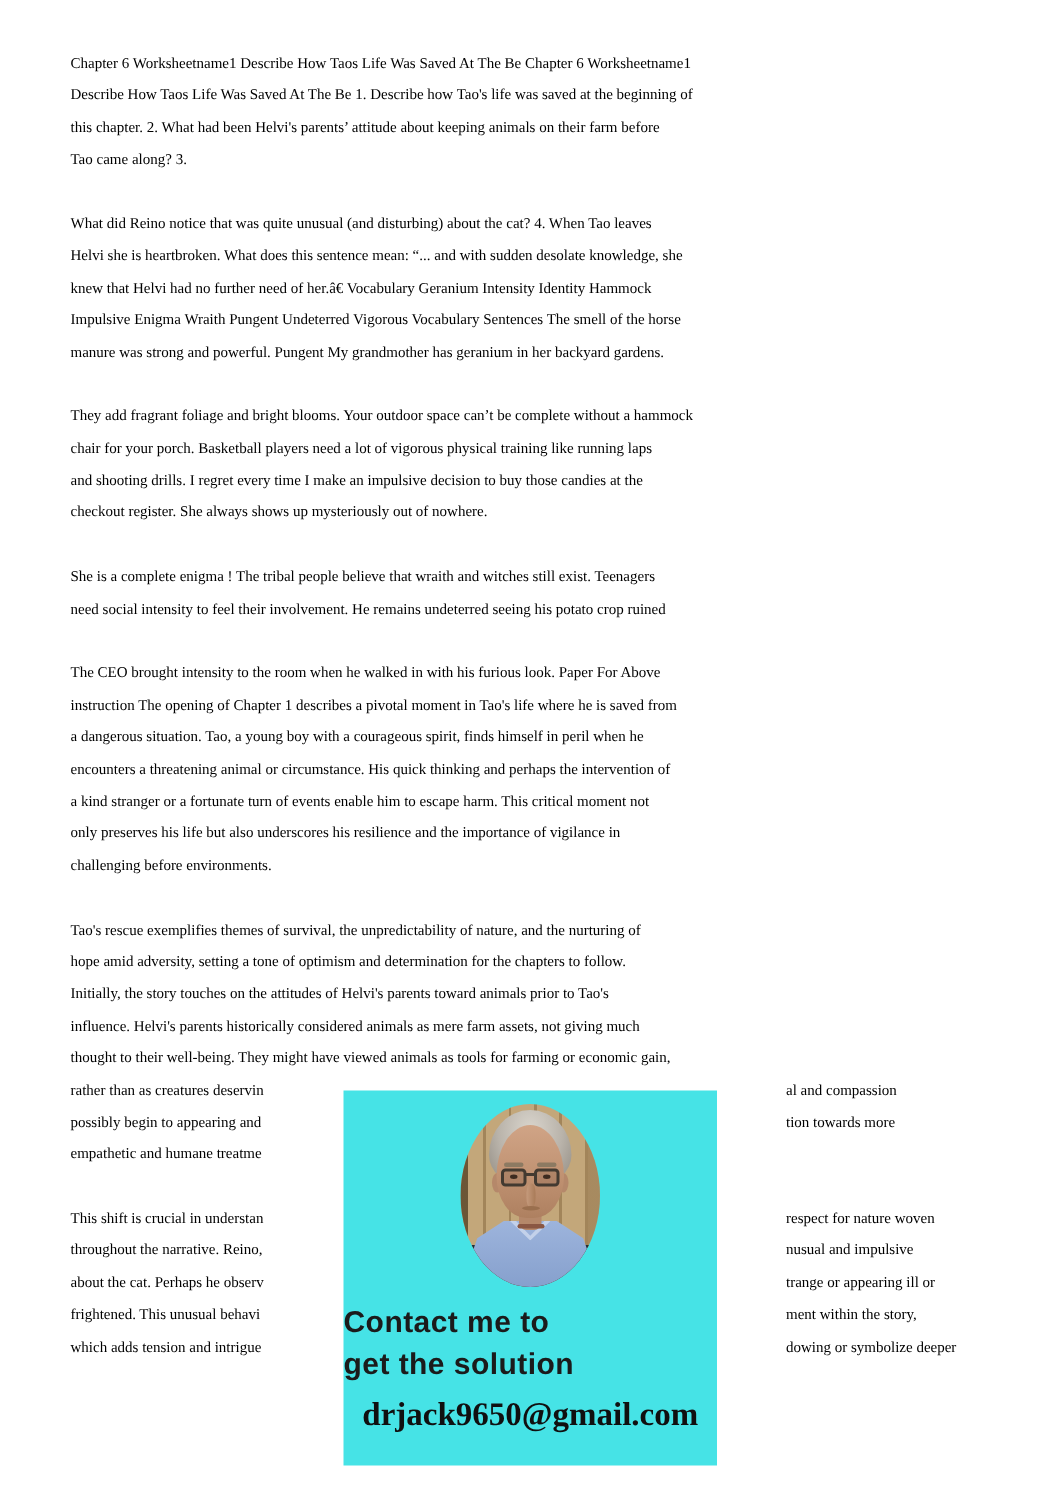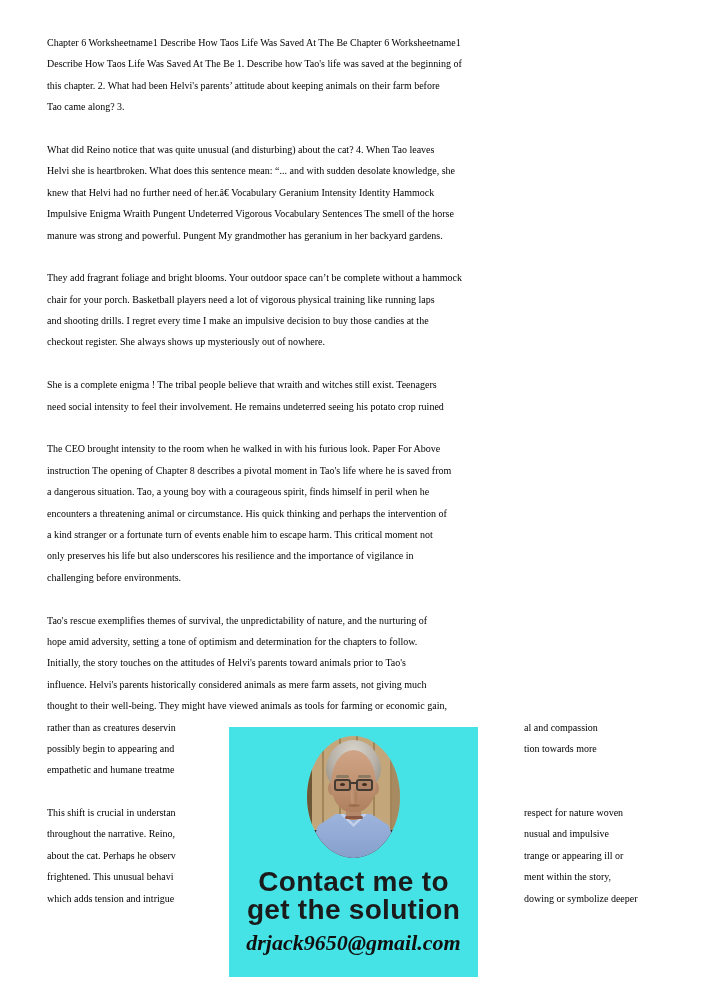--- a/index.html
+++ b/index.html
@@ -15,28 +15,28 @@
   .line{height:21.4px;line-height:21.4px;white-space:nowrap;position:relative;}
   .line .rfrag{position:absolute;left:431px;top:0;white-space:nowrap;margin-left:46px;}
   .gap{height:21.4px;}
 
   
   .overlay{
     position:absolute;left:229px;top:727px;width:249px;height:250px;
     background:#46e3e6;z-index:5;
   }
   .contact-heading{
-    position:absolute;left:0;right:0;top:141px;text-align:center;
+    position:absolute;left:0;right:0;top:141px;text-align:left;
     font-family:"Liberation Sans", sans-serif;font-weight:bold;
-    font-size:28px;line-height:28px;color:#1b1b1b;letter-spacing:.3px;
+    font-size:20px;line-height:28px;color:#1b1b1b;letter-spacing:.3px;
   }
   .contact-email{
     position:absolute;left:0;right:0;top:203px;text-align:center;
     font-family:"Liberation Serif", serif;font-weight:bold;
-    font-size:22px;color:#101010;font-style:italic;
+    font-size:22px;color:#101010;
   }
 
   
   .photo{
     position:absolute;left:78px;top:9px;width:93px;height:122px;
     border-radius:50%;overflow:hidden;
   }
   .photo *{position:absolute;}
   .photo-bg{
     inset:0;
@@ -99,21 +99,21 @@
     <div class="gap"></div>
     <div class="line">They add fragrant foliage and bright blooms. Your outdoor space can’t be complete without a hammock</div>
     <div class="line">chair for your porch. Basketball players need a lot of vigorous physical training like running laps</div>
     <div class="line">and shooting drills. I regret every time I make an impulsive decision to buy those candies at the</div>
     <div class="line">checkout register. She always shows up mysteriously out of nowhere.</div>
     <div class="gap"></div>
     <div class="line">She is a complete enigma ! The tribal people believe that wraith and witches still exist. Teenagers</div>
     <div class="line">need social intensity to feel their involvement. He remains undeterred seeing his potato crop ruined</div>
     <div class="gap"></div>
     <div class="line">The CEO brought intensity to the room when he walked in with his furious look. Paper For Above</div>
-    <div class="line">instruction The opening of Chapter 8 describes a pivotal moment in Tao's life where he is saved from</div>
+    <div class="line">instruction The opening of Chapter 1 describes a pivotal moment in Tao's life where he is saved from</div>
     <div class="line">a dangerous situation. Tao, a young boy with a courageous spirit, finds himself in peril when he</div>
     <div class="line">encounters a threatening animal or circumstance. His quick thinking and perhaps the intervention of</div>
     <div class="line">a kind stranger or a fortunate turn of events enable him to escape harm. This critical moment not</div>
     <div class="line">only preserves his life but also underscores his resilience and the importance of vigilance in</div>
     <div class="line">challenging before environments.</div>
     <div class="gap"></div>
     <div class="line">Tao's rescue exemplifies themes of survival, the unpredictability of nature, and the nurturing of</div>
     <div class="line">hope amid adversity, setting a tone of optimism and determination for the chapters to follow.</div>
     <div class="line">Initially, the story touches on the attitudes of Helvi's parents toward animals prior to Tao's</div>
     <div class="line">influence. Helvi's parents historically considered animals as mere farm assets, not giving much</div>

